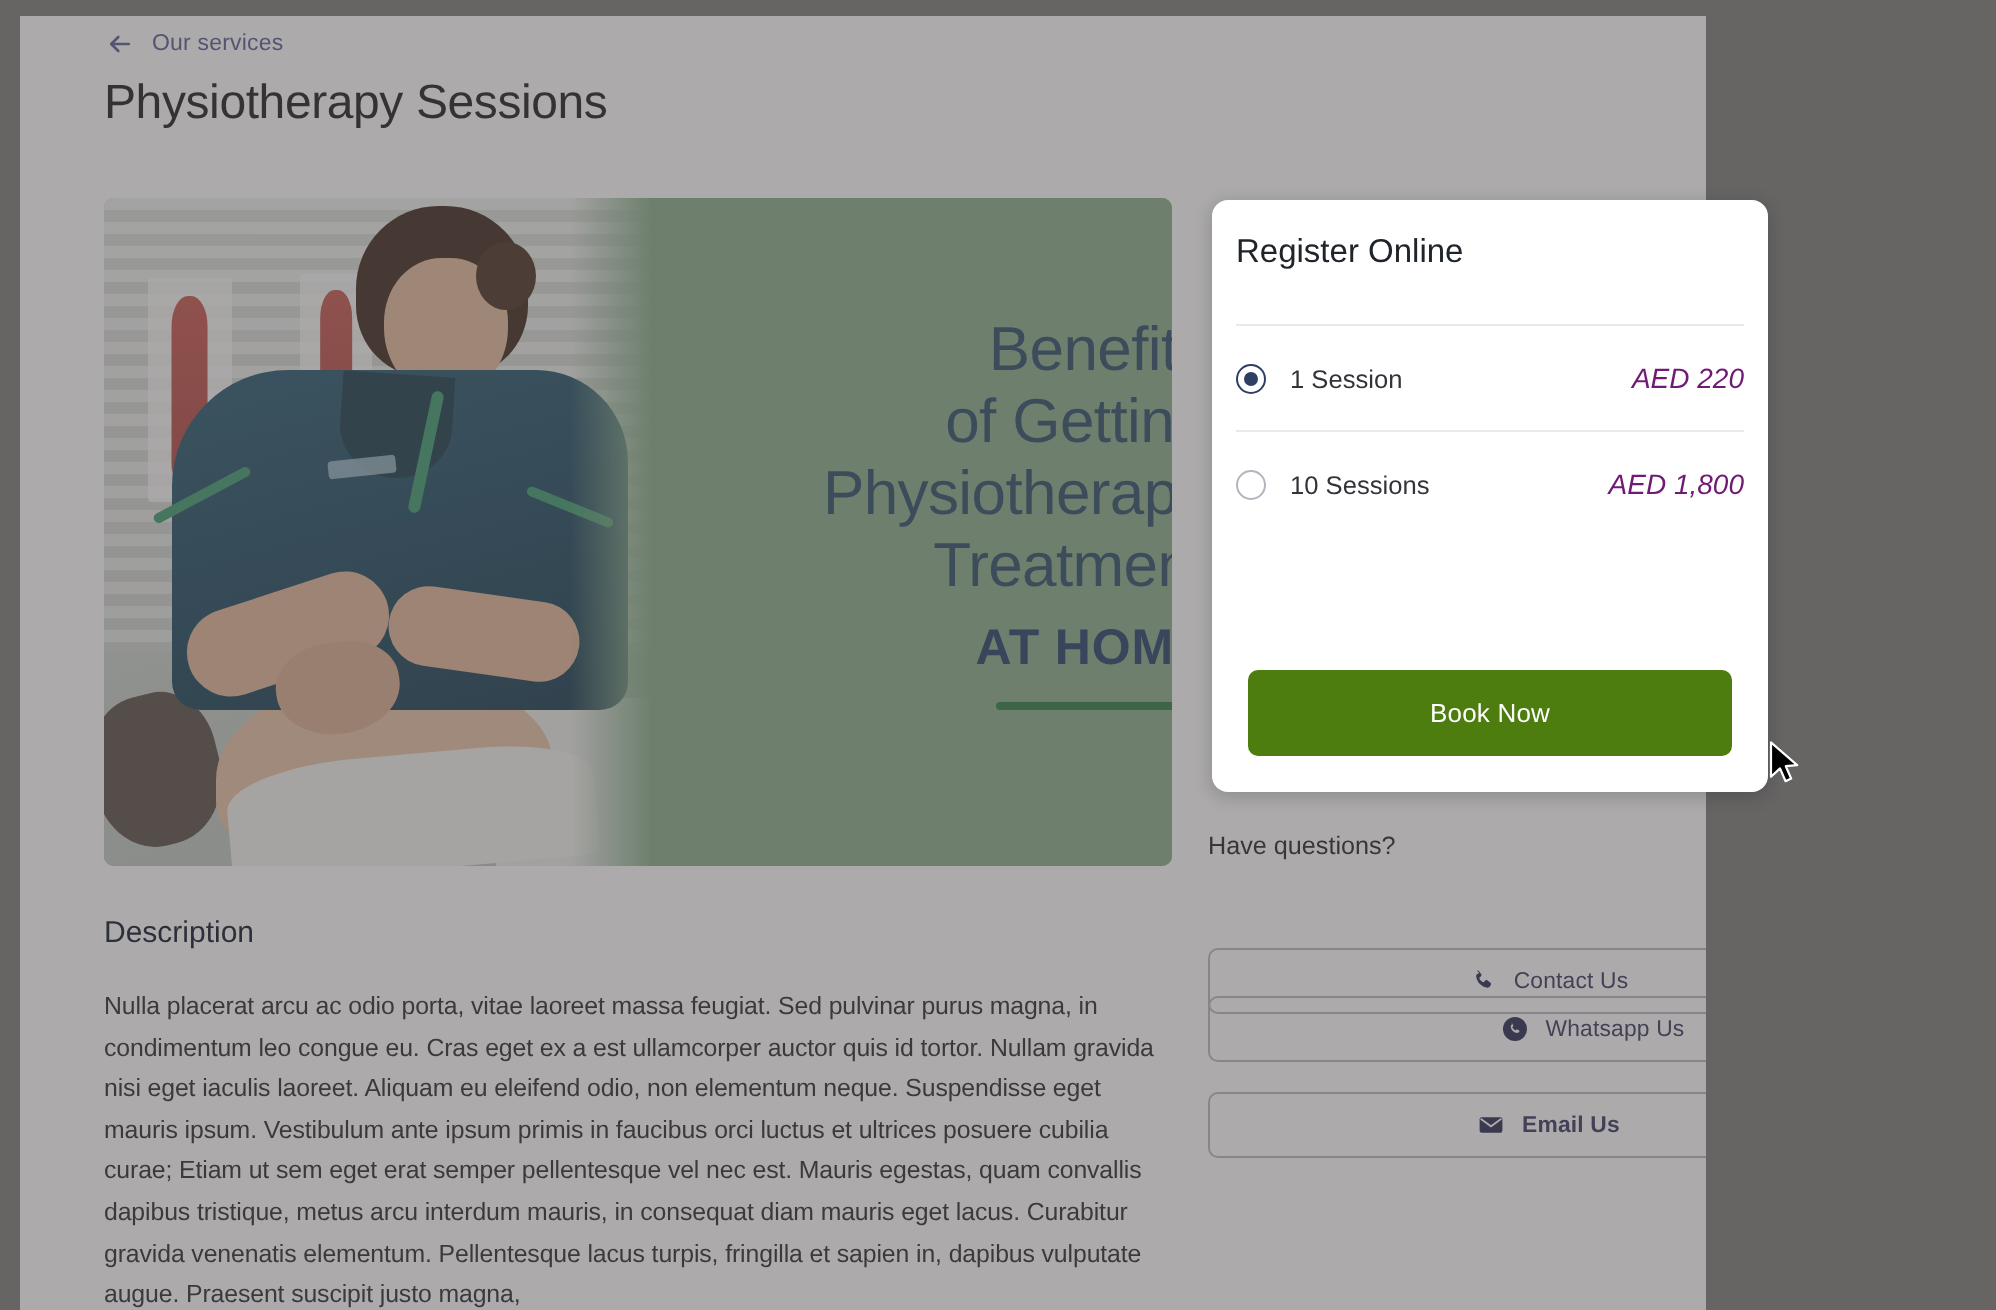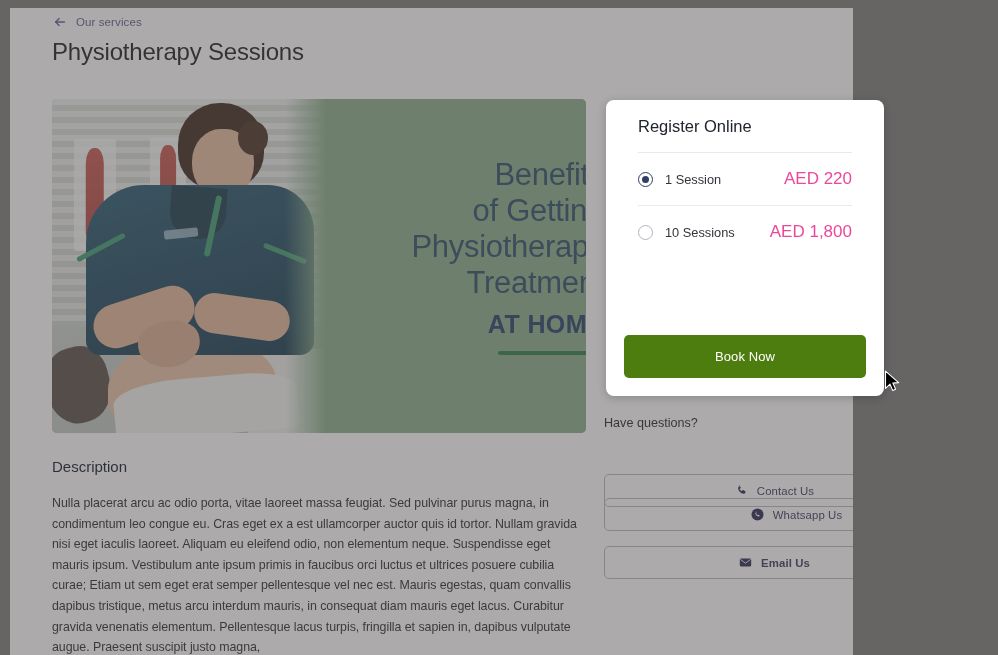--- a/index.html
+++ b/index.html
@@ -282,29 +282,29 @@
   .register-card {
     position: absolute;
     left: 606px;
     top: 100px;
     width: 278px;
     height: 296px;
     background: #ffffff;
     border-radius: 8px;
     box-shadow: 0 2px 9px rgba(20,20,30,.22);
     z-index: 60;
-    padding: 0 32px;
+    padding: 0 12px;
   }
   .register-title {
     margin-top: 17px;
     font-size: 16.5px;
     color: #20242b;
     font-weight: 400;
   }
-  .plan-list { margin-top: 16px; }
+  .plan-list { margin-top: 26px; }
   .plan-row {
     display: flex;
     align-items: center;
     height: 53px;
     border-top: 1px solid #e9e9ed;
     cursor: pointer;
   }
   .radio {
     width: 15px; height: 15px;
     border-radius: 50%;
@@ -323,22 +323,23 @@
     margin: -3.5px 0 0 -3.5px;
     border-radius: 50%;
     background: #2f3f63;
   }
   .plan-name {
     font-size: 12.8px;
     color: #33343a;
   }
   .plan-price {
     margin-left: auto;
-    font-size: 17px;
-    color: #ec4899;
+    font-size: 14px;
+    color: #701a75;
+    font-style: italic;
   }
   .book-button {
     position: absolute;
     left: 18px;
     right: 18px;
     bottom: 18px;
     height: 43px;
     background: #4d7c0f;
     border: none;
     border-radius: 5px;

